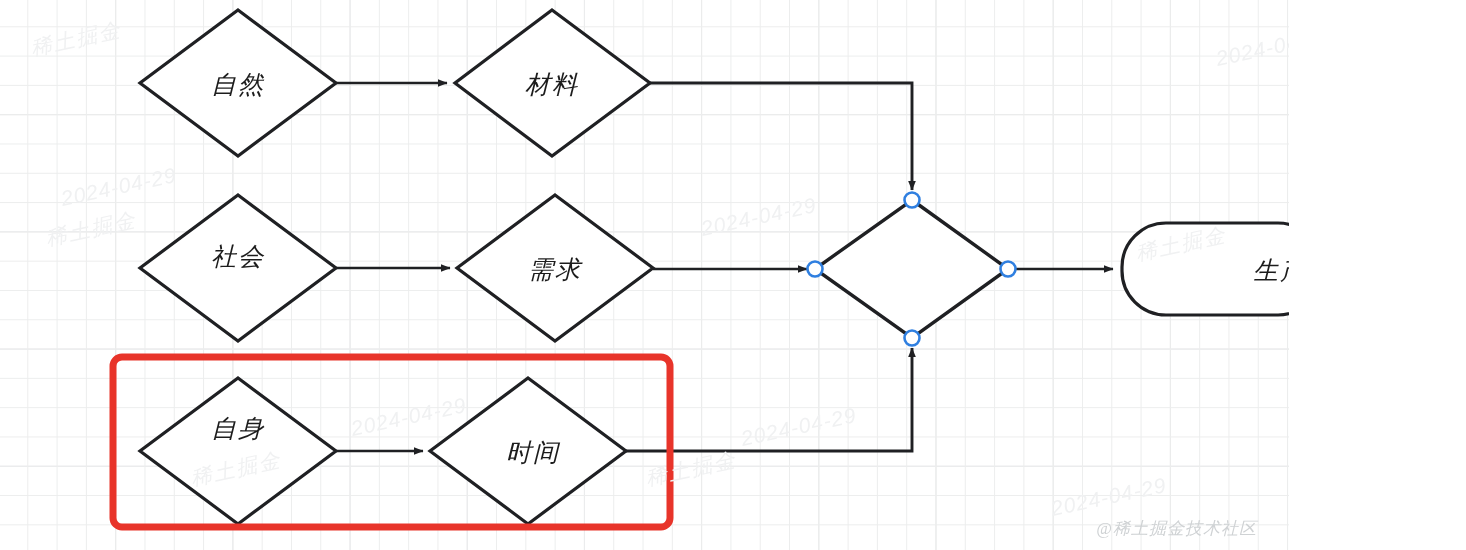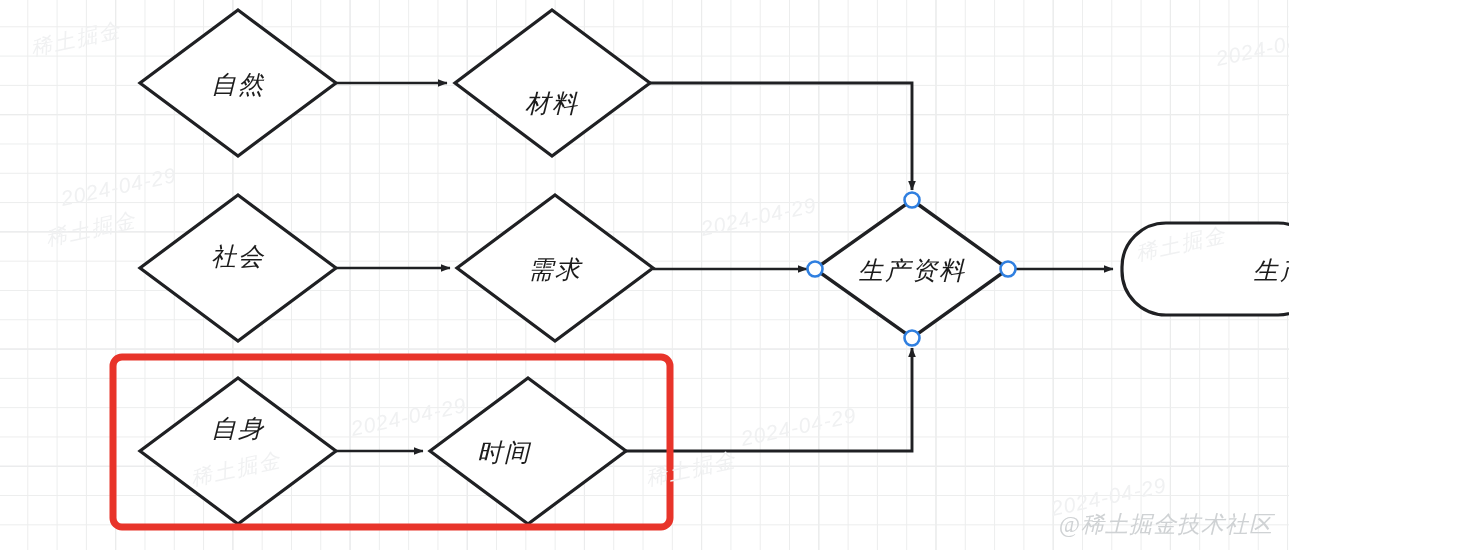--- a/index.html
+++ b/index.html
@@ -39,24 +39,24 @@
     font-family: "Liberation Sans", "DejaVu Sans", sans-serif;
     font-size: 25px;
     color: #1c1c1c;
     letter-spacing: 2px;
     white-space: nowrap;
     pointer-events: none;
     font-weight: 400;
   }
   .watermark-corner {
     position: absolute;
-    right: 16px;
+    right: 32px;
     bottom: 10px;
     font-family: "Liberation Serif", "DejaVu Serif", serif;
-    font-size: 23px;
+    font-size: 17px;
     color: #cfd2d4;
     letter-spacing: 1px;
     white-space: nowrap;
   }
   .bg-watermark {
     position: absolute;
     font-family: "Liberation Sans", "DejaVu Sans", sans-serif;
     color: #f0f1f2;
     white-space: nowrap;
     pointer-events: none;
@@ -116,26 +116,25 @@
       <circle cx="912" cy="200" r="7.5" fill="#ffffff" stroke="#2f7fe0" stroke-width="2.6"></circle>
       <circle cx="815" cy="269" r="7.5" fill="#ffffff" stroke="#2f7fe0" stroke-width="2.6"></circle>
       <circle cx="1008" cy="269" r="7.5" fill="#ffffff" stroke="#2f7fe0" stroke-width="2.6"></circle>
       <circle cx="912" cy="338" r="7.5" fill="#ffffff" stroke="#2f7fe0" stroke-width="2.6"></circle>
     </g>
 
     <rect x="113" y="357" width="557" height="170" rx="9" ry="9" fill="none" stroke="#e8342a" stroke-width="7"></rect>
   </svg>
 
   <div class="node-label" style="left:238px; top:84px;">自然</div>
-  <div class="node-label" style="left:552px; top:84px;margin-top:19px;">材料</div>
+  <div class="node-label" style="left:552px; top:84px;">材料</div>
   <div class="node-label" style="left:238px; top:256px;">社会</div>
   <div class="node-label" style="left:555px; top:269px;">需求</div>
   <div class="node-label" style="left:238px; top:428px;">自身</div>
-  <div class="node-label" style="left:504px; top:452px;">时间</div>
-  <div class="node-label" style="left:912px; top:270px;">生产资料</div>
+  <div class="node-label" style="left:533px; top:452px;">时间</div>
   <div class="node-label" style="left:1280px; top:270px;">生产</div>
 
   <div class="watermark-corner">@稀土掘金技术社区</div>
 
   <div id="bg-watermarks">
       <div class="bg-watermark wm-date" style="left: 60px; top: 175px; transform: rotate(-12deg);">2024-04-29</div>
       <div class="bg-watermark wm-brand" style="left: 45px; top: 215px; transform: rotate(-12deg);">稀土掘金</div>
       <div class="bg-watermark wm-date" style="left: 350px; top: 405px; transform: rotate(-12deg);">2024-04-29</div>
       <div class="bg-watermark wm-brand" style="left: 190px; top: 455px; transform: rotate(-12deg);">稀土掘金</div>
       <div class="bg-watermark wm-date" style="left: 700px; top: 205px; transform: rotate(-12deg);">2024-04-29</div>

